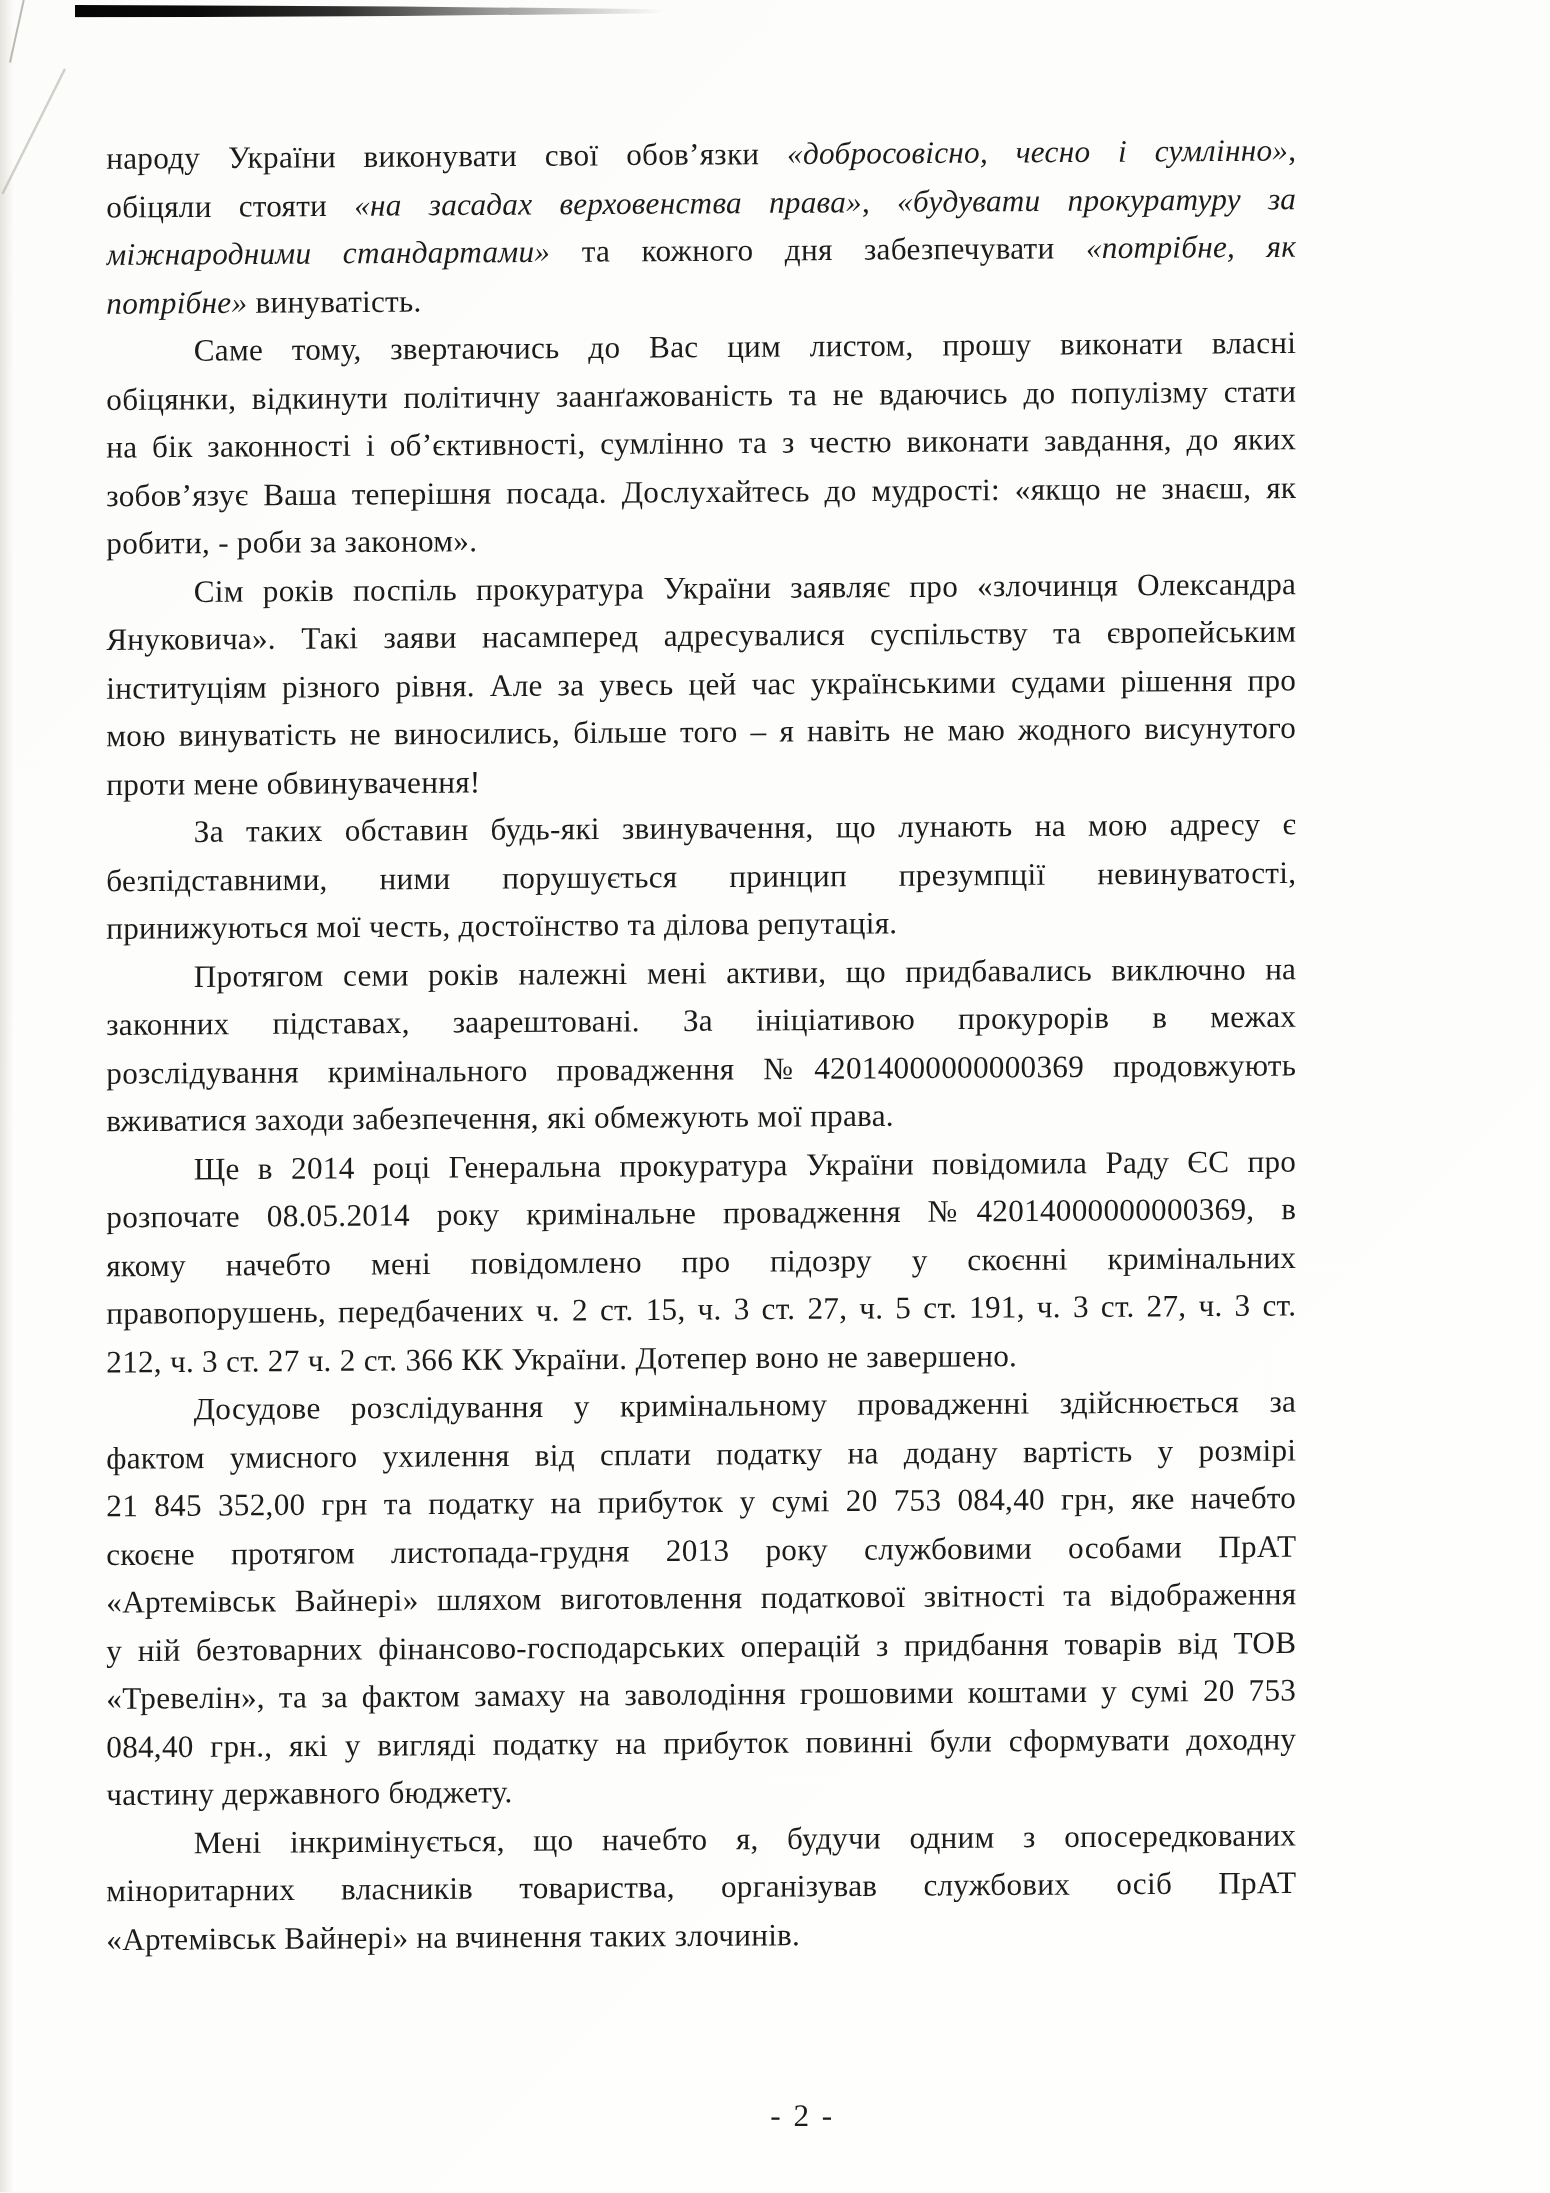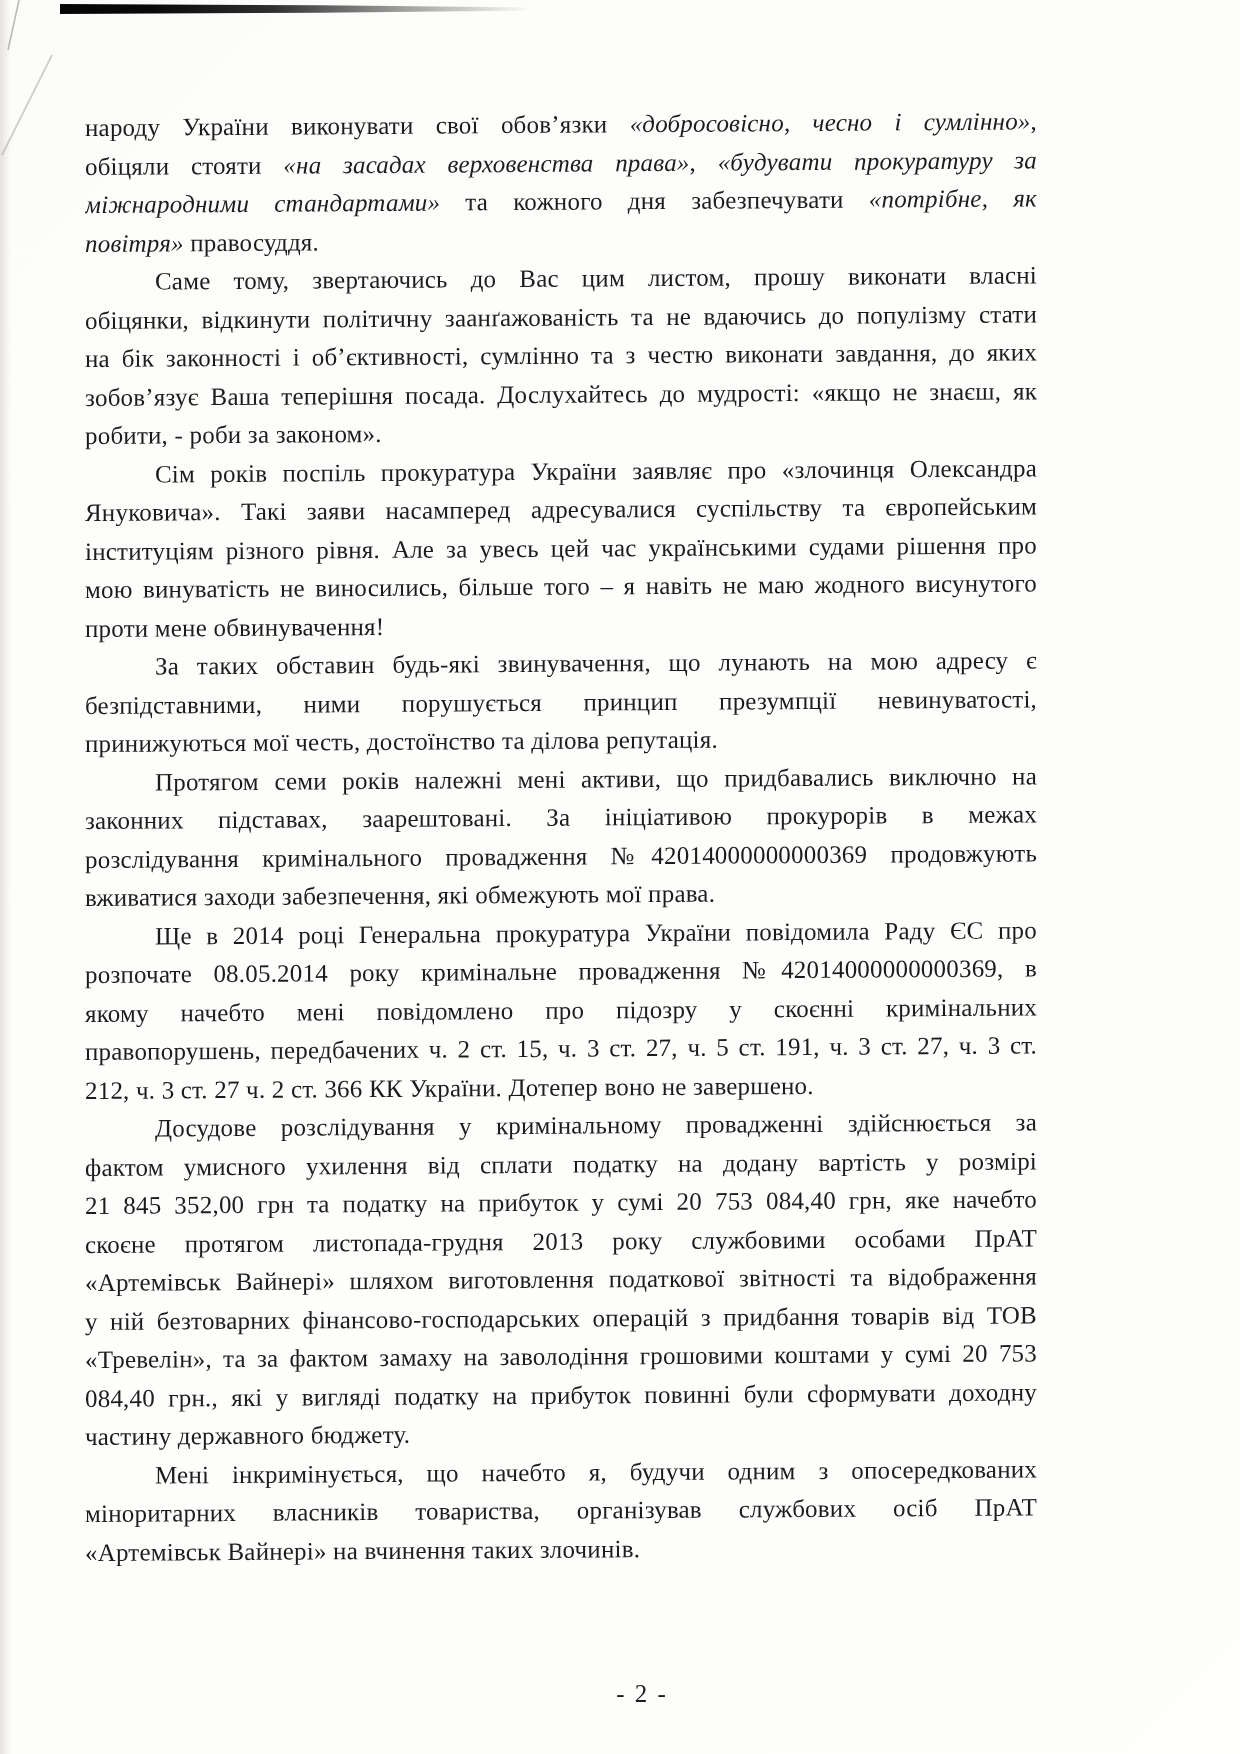--- a/index.html
+++ b/index.html
@@ -56,21 +56,21 @@
   <div class="left-edge"></div>
   <svg class="crease-svg" width="140" height="200" viewBox="0 0 140 200">
     <line x1="19" y1="0" x2="8" y2="50" stroke="#8a857c" stroke-width="1.6" opacity="0.55"></line>
     <line x1="2" y1="155" x2="52" y2="55" stroke="#aaa49a" stroke-width="2" opacity="0.5"></line>
   </svg>
 
   <div class="doc-text">
       <div class="line"><span>народу України виконувати свої обов’язки </span><em>«добросовісно, чесно і сумлінно»</em><span>,</span></div>
       <div class="line"><span>обіцяли стояти </span><em>«на засадах верховенства права»</em><span>, </span><em>«будувати прокуратуру за</em></div>
       <div class="line"><em>міжнародними стандартами»</em><span> та кожного дня забезпечувати </span><em>«потрібне, як</em></div>
-      <div class="line last"><em>повітря»</em><span> правосуддя.</span></div>
+      <div class="line last"><em>потрібне»</em><span> винуватість.</span></div>
       <div class="line indent"><span>Саме тому, звертаючись до Вас цим листом, прошу виконати власні</span></div>
       <div class="line"><span>обіцянки, відкинути політичну заанґажованість та не вдаючись до популізму стати</span></div>
       <div class="line"><span>на бік законності і об’єктивності, сумлінно та з честю виконати завдання, до яких</span></div>
       <div class="line"><span>зобов’язує Ваша теперішня посада. Дослухайтесь до мудрості: «якщо не знаєш, як</span></div>
       <div class="line last"><span>робити, - роби за законом».</span></div>
       <div class="line indent"><span>Сім років поспіль прокуратура України заявляє про «злочинця Олександра</span></div>
       <div class="line"><span>Януковича». Такі заяви насамперед адресувалися суспільству та європейським</span></div>
       <div class="line"><span>інституціям різного рівня. Але за увесь цей час українськими судами рішення про</span></div>
       <div class="line"><span>мою винуватість не виносились, більше того – я навіть не маю жодного висунутого</span></div>
       <div class="line last"><span>проти мене обвинувачення!</span></div>

